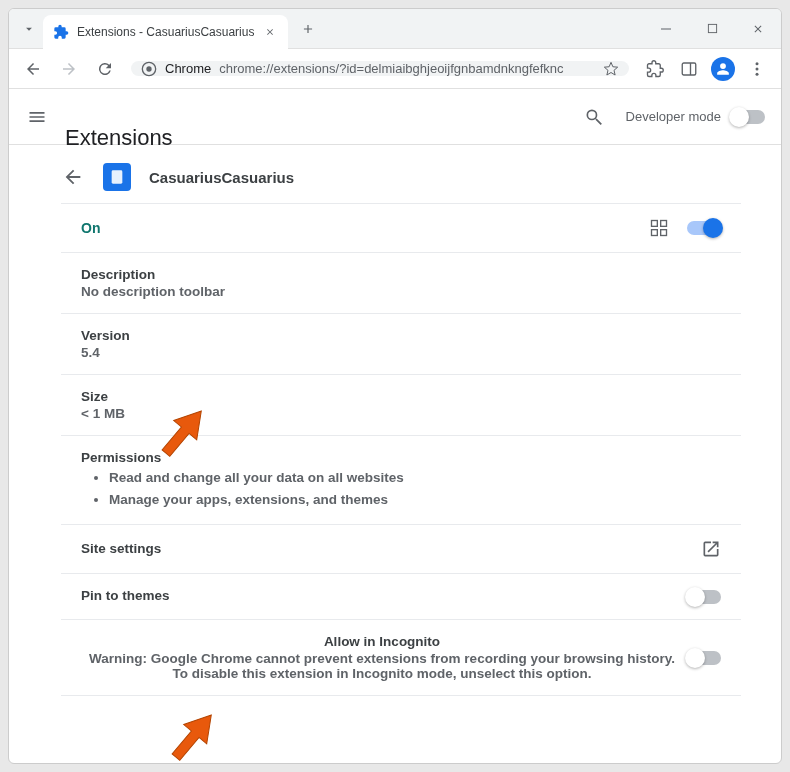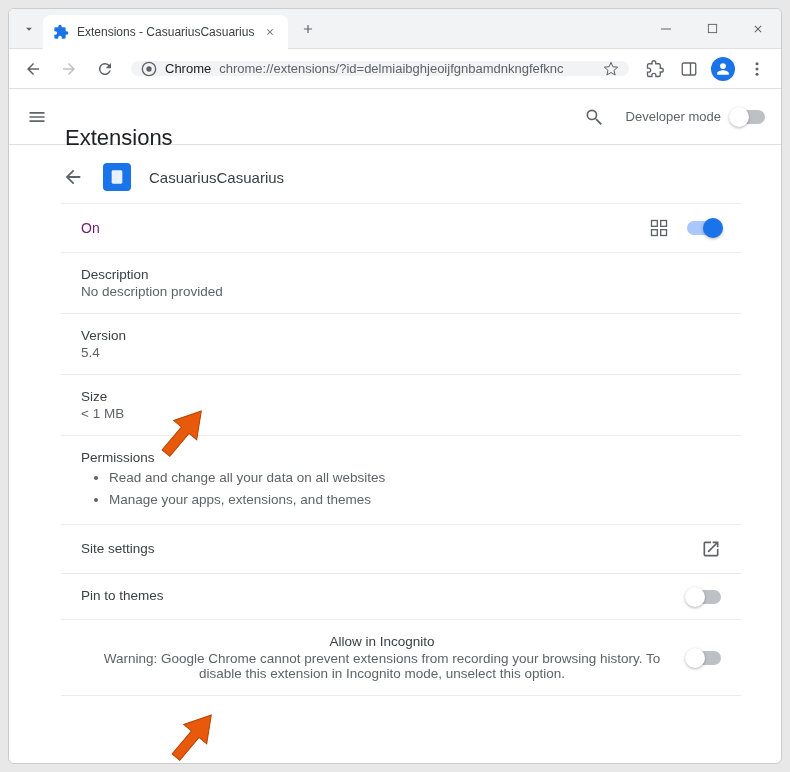--- a/index.html
+++ b/index.html
@@ -28,32 +28,32 @@
   
   .page { flex:1; display:flex; flex-direction:column; overflow:hidden; position:relative; }
   .ext-header { height: 56px; display:flex; align-items:center; padding: 0 16px; gap:16px; border-bottom: 1px solid #e0e0e0; }
   .hamburger { width:24px; height:24px; color:#5f6368; display:flex; align-items:center; justify-content:center;}
   .ext-title { font-size: 22px; color:#202124; font-weight: 400; flex:1;margin-top:43px; }
   .dev-mode { display:flex; align-items:center; gap:10px; font-size: 13px; color:#5f6368; }
   .toggle { width: 34px; height: 14px; background: #bdc1c6; border-radius: 7px; position: relative; }
   .toggle::after { content:''; position:absolute; left:-2px; top:-3px; width:20px; height:20px; background:#fff; border-radius:50%; box-shadow: 0 1px 3px rgba(0,0,0,0.3); }
   .toggle.on { background:#a8c7fa; }
   .toggle.on::after { left: 16px; background:#1a73e8; }
-  .content-scroll { flex:1; overflow-y:auto; padding: 12px 36px 30px 48px; position:relative; }
+  .content-scroll { flex:1; overflow-y:auto; padding: 12px 36px 30px 48px; position:relative;font-weight:bold; }
   .content-scroll::-webkit-scrollbar { width: 14px; }
   .content-scroll::-webkit-scrollbar-thumb { background: #c1c1c1; border-radius: 7px; border: 3px solid #fff; }
   .detail-card { max-width: 680px; margin: 0 auto; }
   .detail-header { display:flex; align-items:center; gap: 18px; padding: 6px 0 12px 0; }
   .back-arrow { width:24px; height:24px; color:#5f6368; display:flex; align-items:center; justify-content:center; }
   .ext-icon { width: 28px; height: 28px; background:#1a73e8; border-radius:4px; display:flex; align-items:center; justify-content:center; color:#fff; font-size: 9px;}
   .ext-name { font-size: 15px; color:#3c4043; }
   .section { padding: 14px 20px; border-top: 1px solid #e8eaed; }
   .section.first { border-top: 1px solid #e8eaed; }
   .on-row { display:flex; align-items:center; justify-content:space-between; }
-  .on-label { color:#701a75; font-size: 14px; }
+  .on-label { color:#0f766e; font-size: 14px; }
   .on-controls { display:flex; align-items:center; gap: 18px; }
   .grid-icon { width:20px; height:20px; color:#5f6368; }
   .sec-label { font-size: 13.5px; color:#3c4043; margin-bottom: 2px; }
   .sec-value { font-size: 13.5px; color:#5f6368; }
   .perm-list { list-style: disc; padding-left: 28px; }
   .perm-list li { font-size: 13.5px; color:#5f6368; line-height: 1.6; }
   .row-flex { display:flex; align-items:center; justify-content:space-between; gap: 4px; }
   .row-flex .textcol { flex: 1; text-align: center; }
   .open-icon { width:20px; height:20px; color:#5f6368; }
   .arrow-annot { position:absolute; pointer-events:none; }
@@ -209,21 +209,21 @@
                   <rect x="3" y="14" width="7" height="7" fill="none" stroke="currentColor" stroke-width="1.6"></rect>
                   <rect x="14" y="14" width="7" height="7" fill="none" stroke="currentColor" stroke-width="1.6"></rect>
                 </svg>
               <div class="toggle on"></div>
             </div>
           </div>
         </div>
 
         <div class="section">
           <div class="sec-label">Description</div>
-          <div class="sec-value">No description provided</div>
+          <div class="sec-value">No description toolbar</div>
         </div>
 
         <div class="section">
           <div class="sec-label">Version</div>
           <div class="sec-value">5.4</div>
         </div>
 
         <div class="section">
           <div class="sec-label">Size</div>
           <div class="sec-value">&lt; 1 MB</div>

